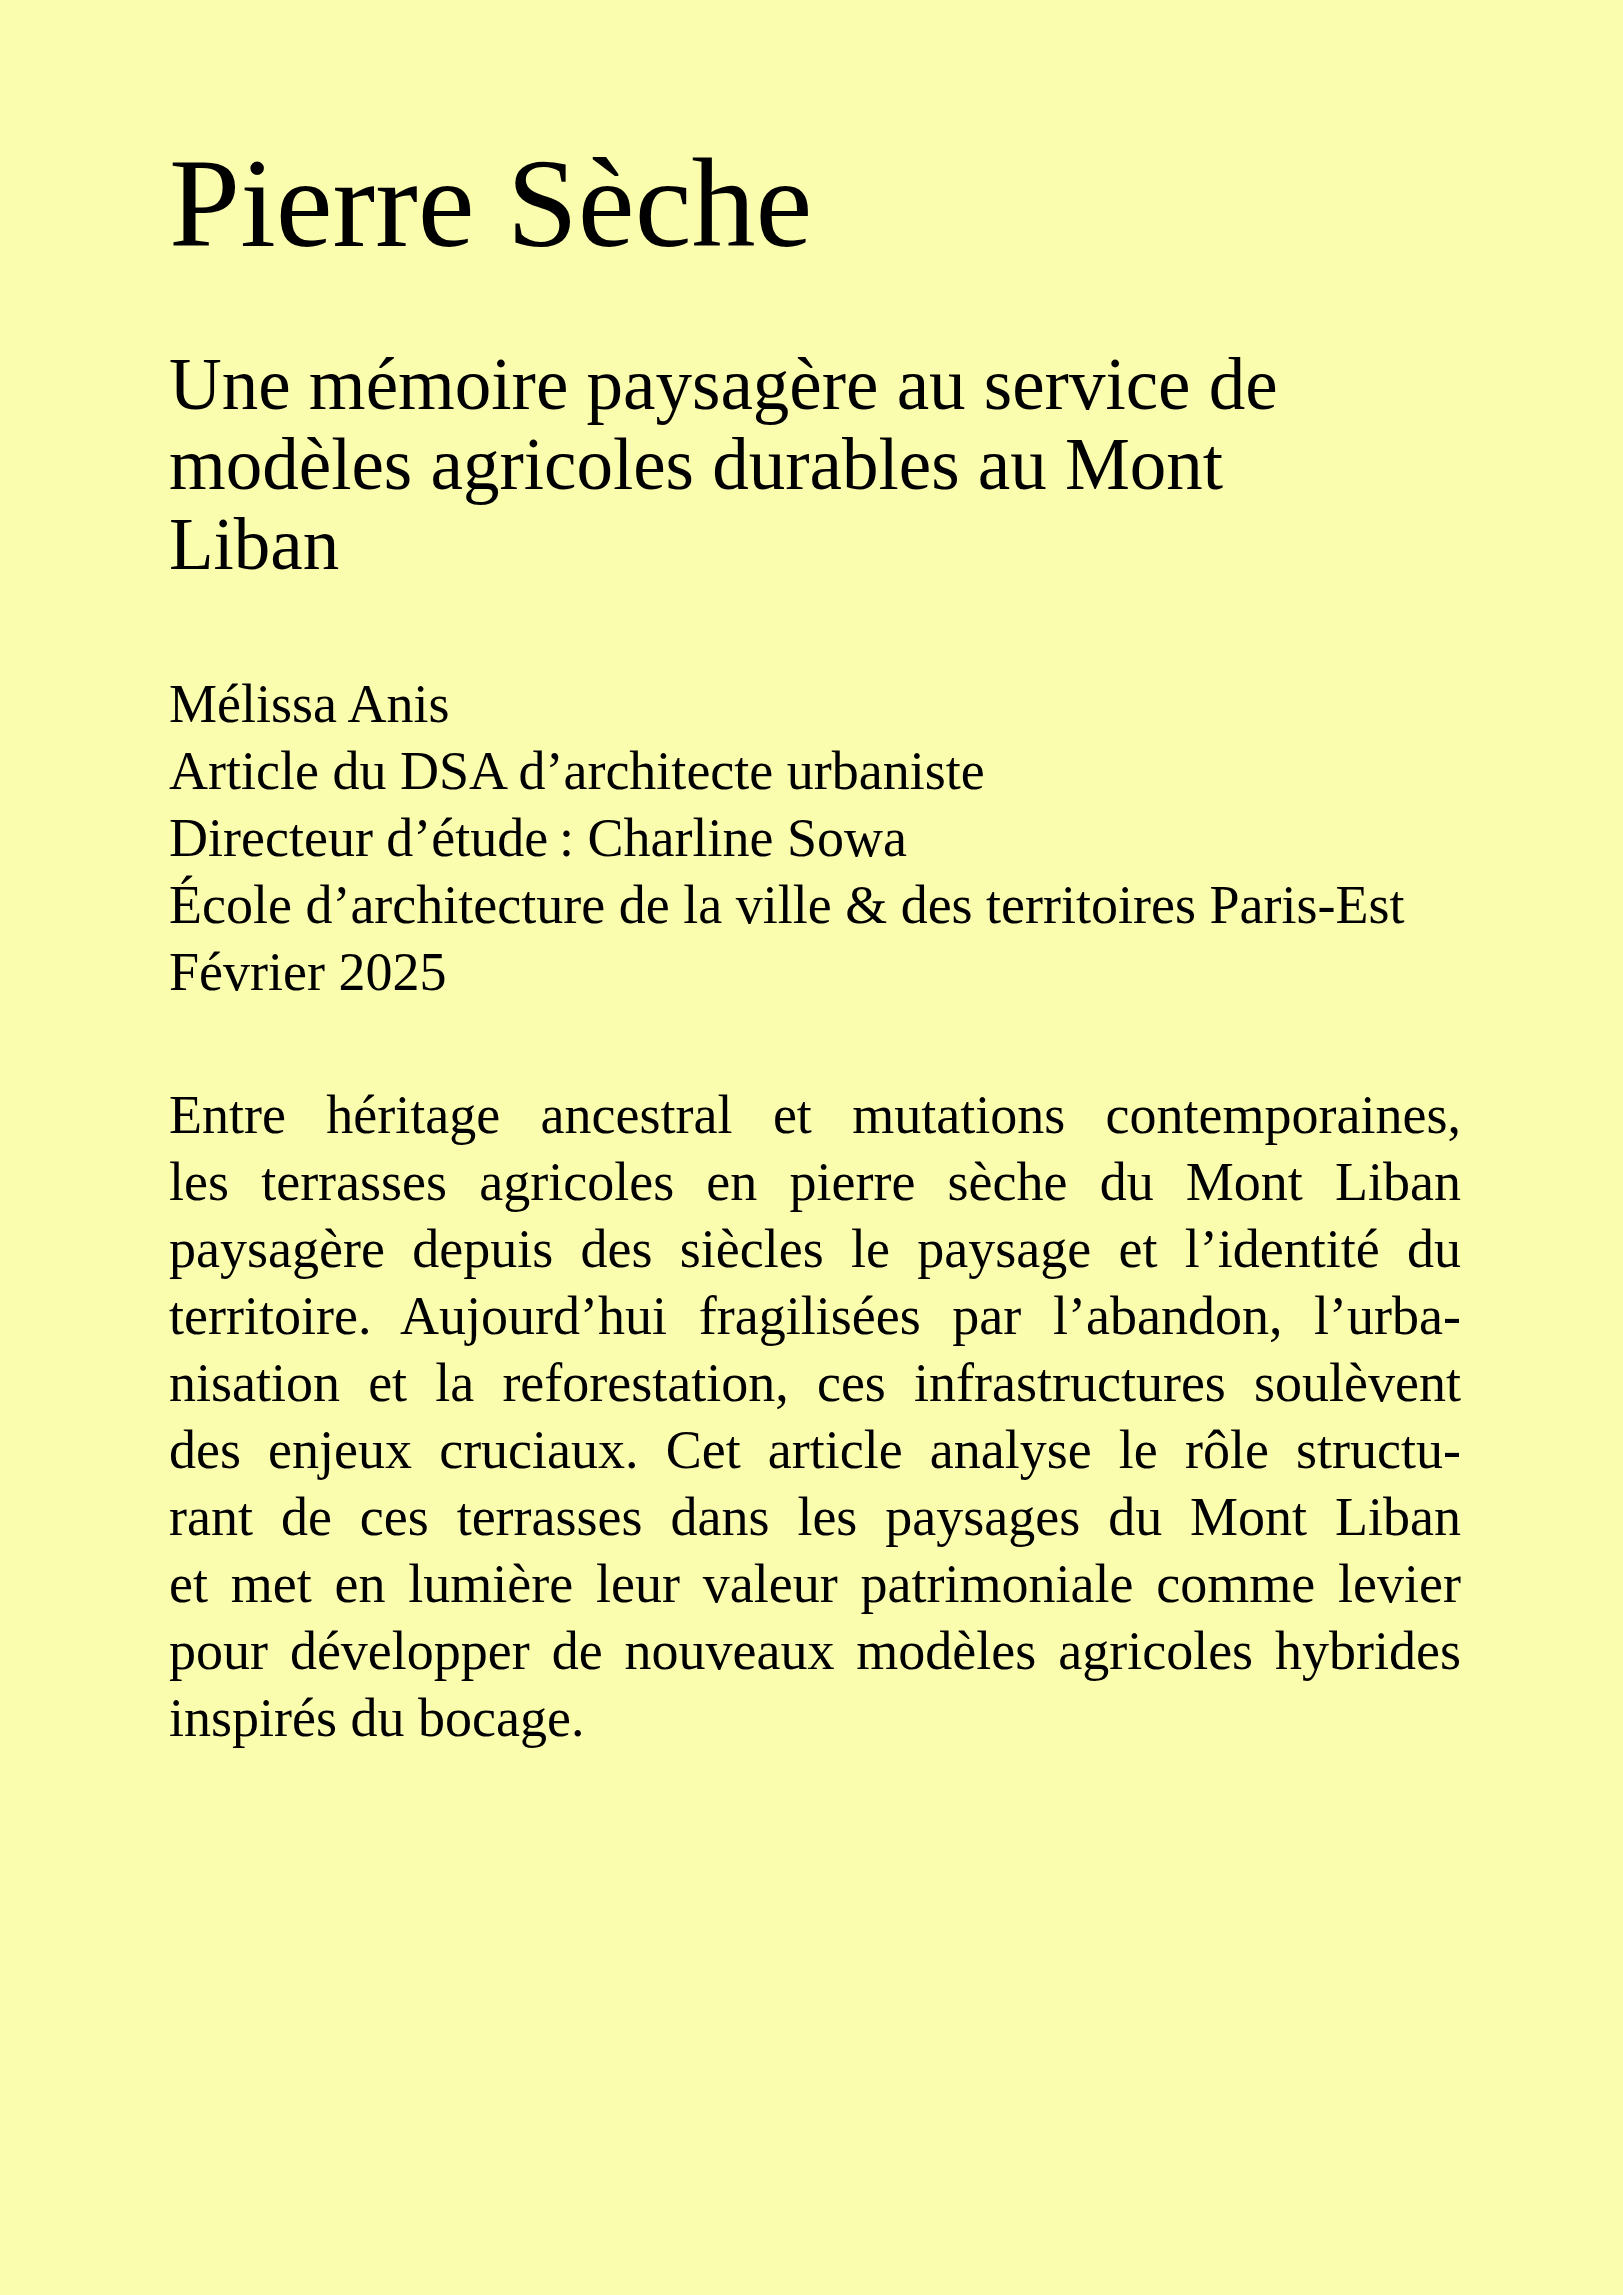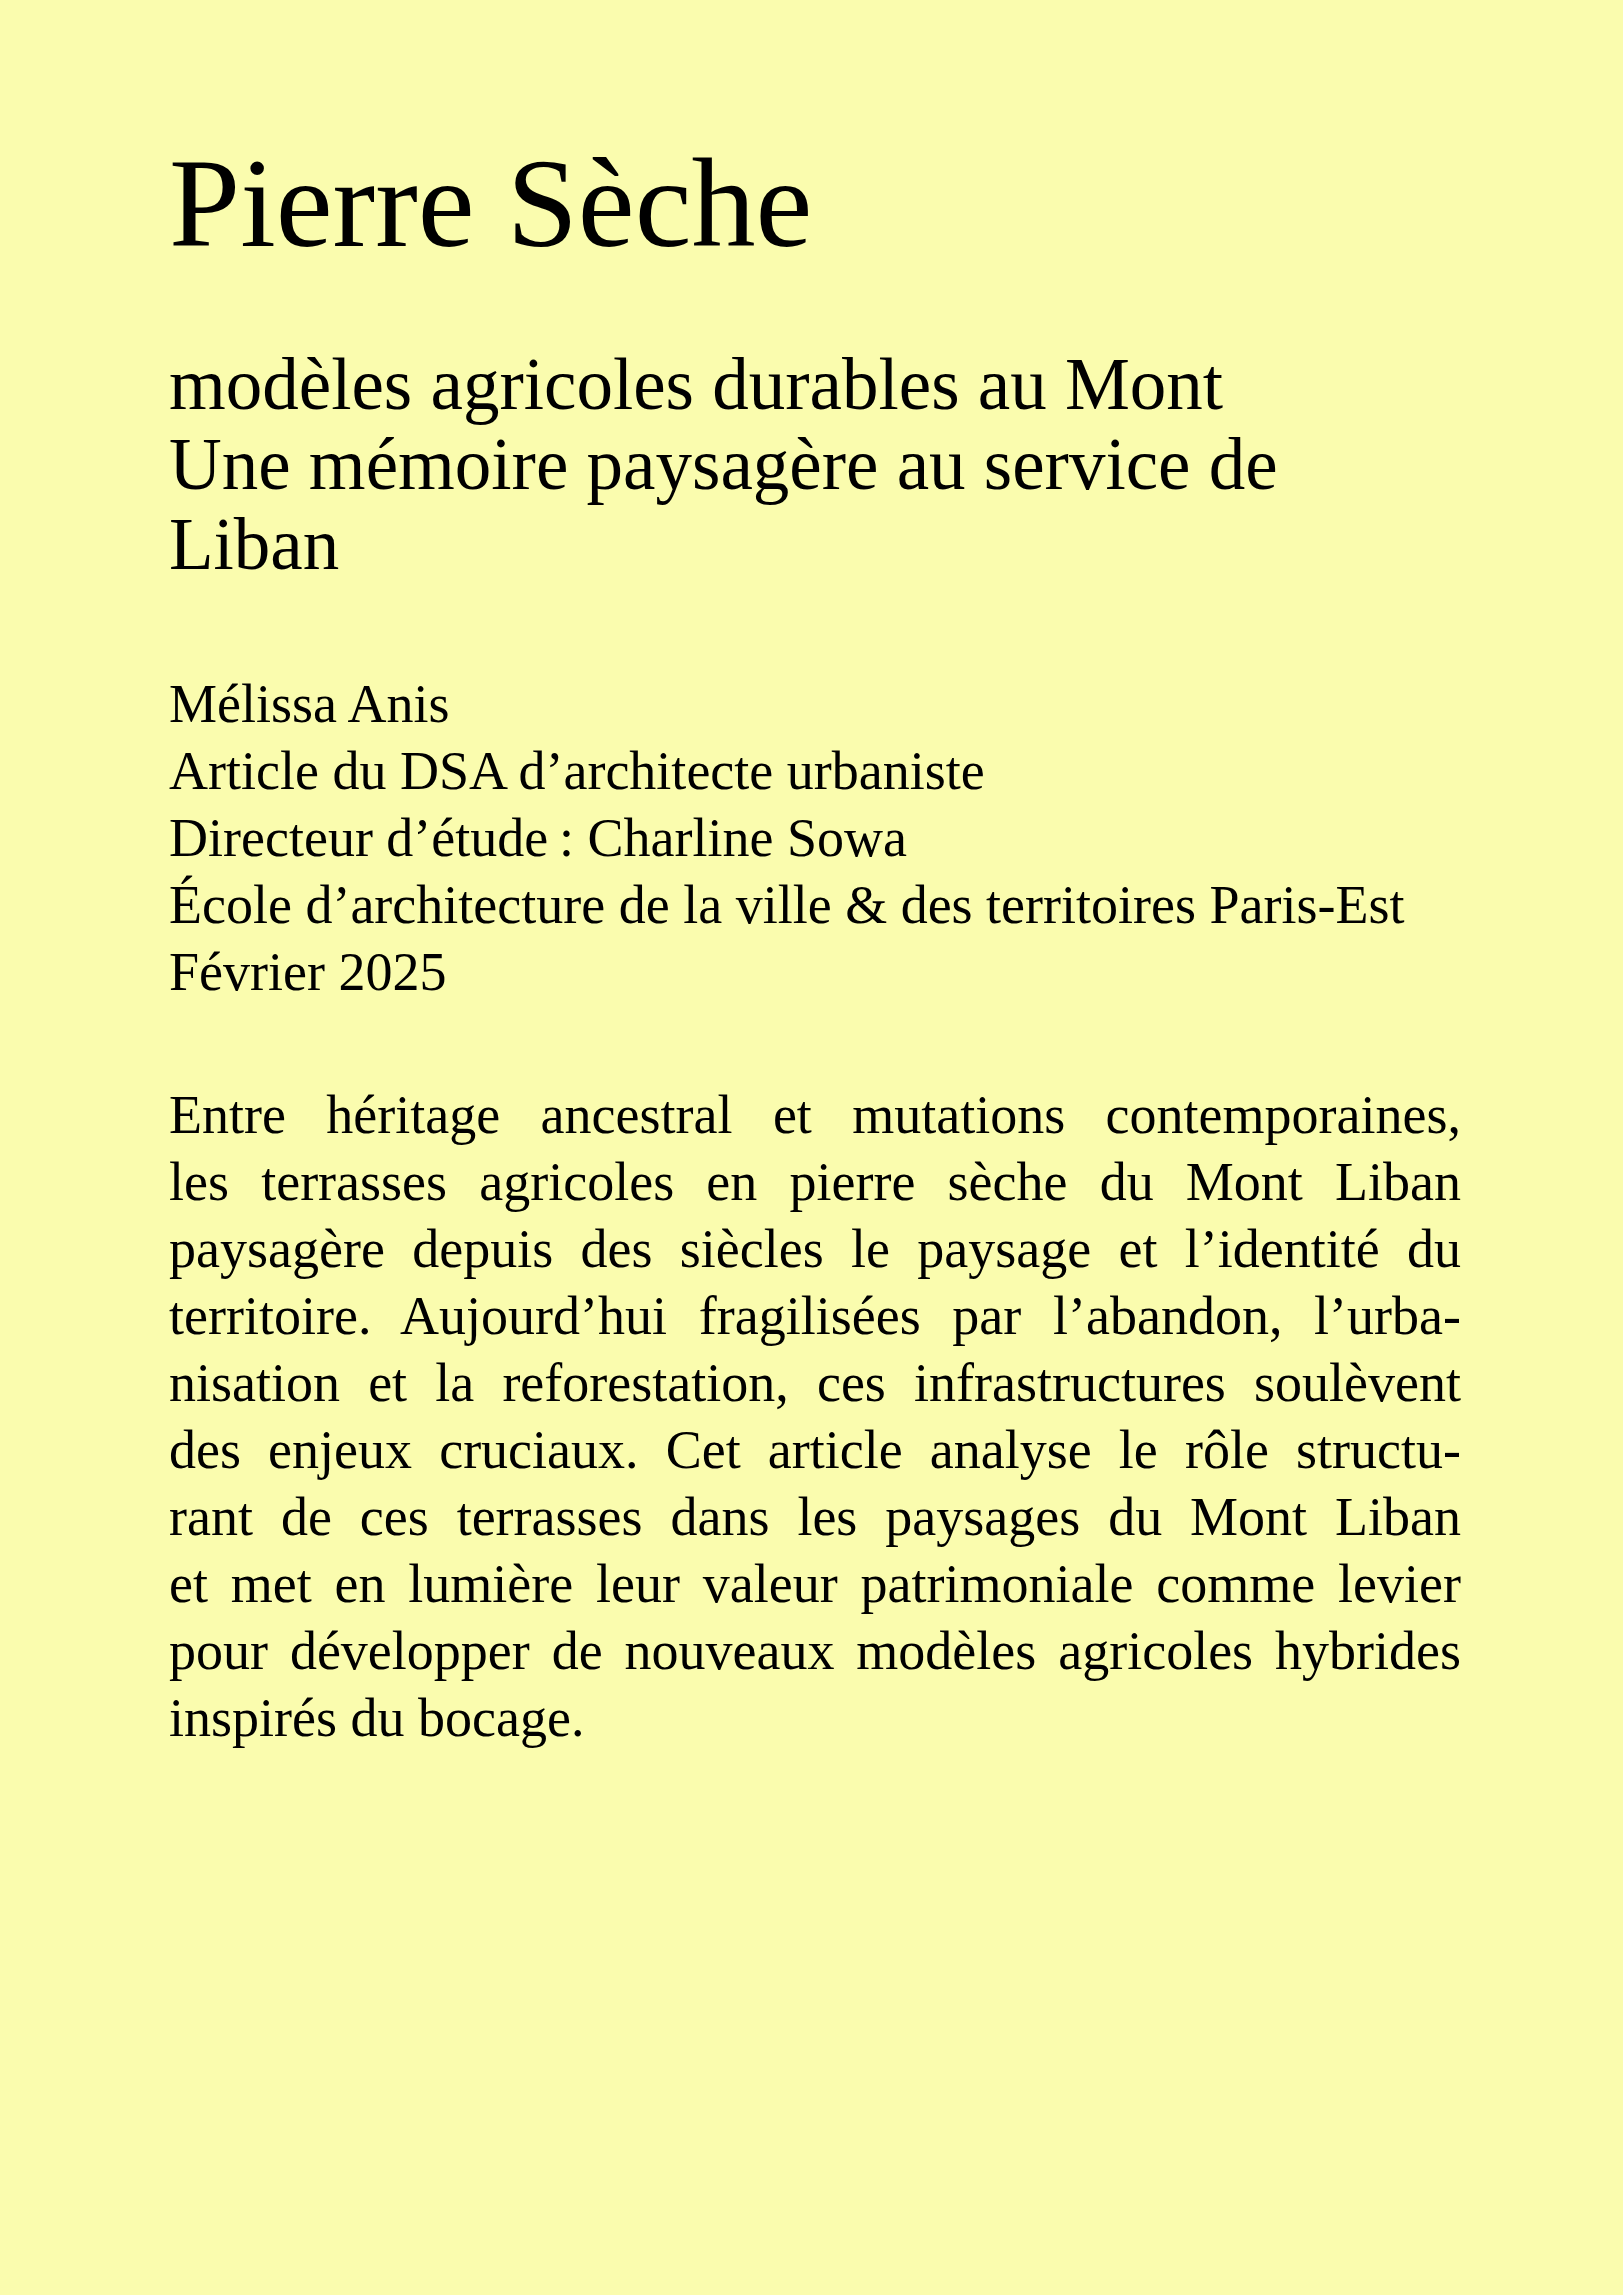--- a/index.html
+++ b/index.html
@@ -56,22 +56,22 @@
 </style>
 </head>
 <body style="background: rgb(250, 252, 174); color: rgb(0, 0, 0);">
 
 <div class="page">
 
   <h1 class="title">Pierre Sèche</h1>
 
   <div class="subtitle">
 
-  <div class="line">modèles agricoles durables au Mont</div>
-      <div class="line">Une mémoire paysagère au service de</div>
+  <div class="line">Une mémoire paysagère au service de</div>
+      <div class="line">modèles agricoles durables au Mont</div>
       <div class="line">Liban</div>
     </div>
 
   <div class="author-block">
 
   <div class="line">Mélissa Anis</div>
       <div class="line">Article du DSA d’architecte urbaniste</div>
       <div class="line">Directeur d’étude : Charline Sowa</div>
       <div class="line">École d’architecture de la ville &amp; des territoires Paris-Est</div>
       <div class="line">Février 2025</div>

